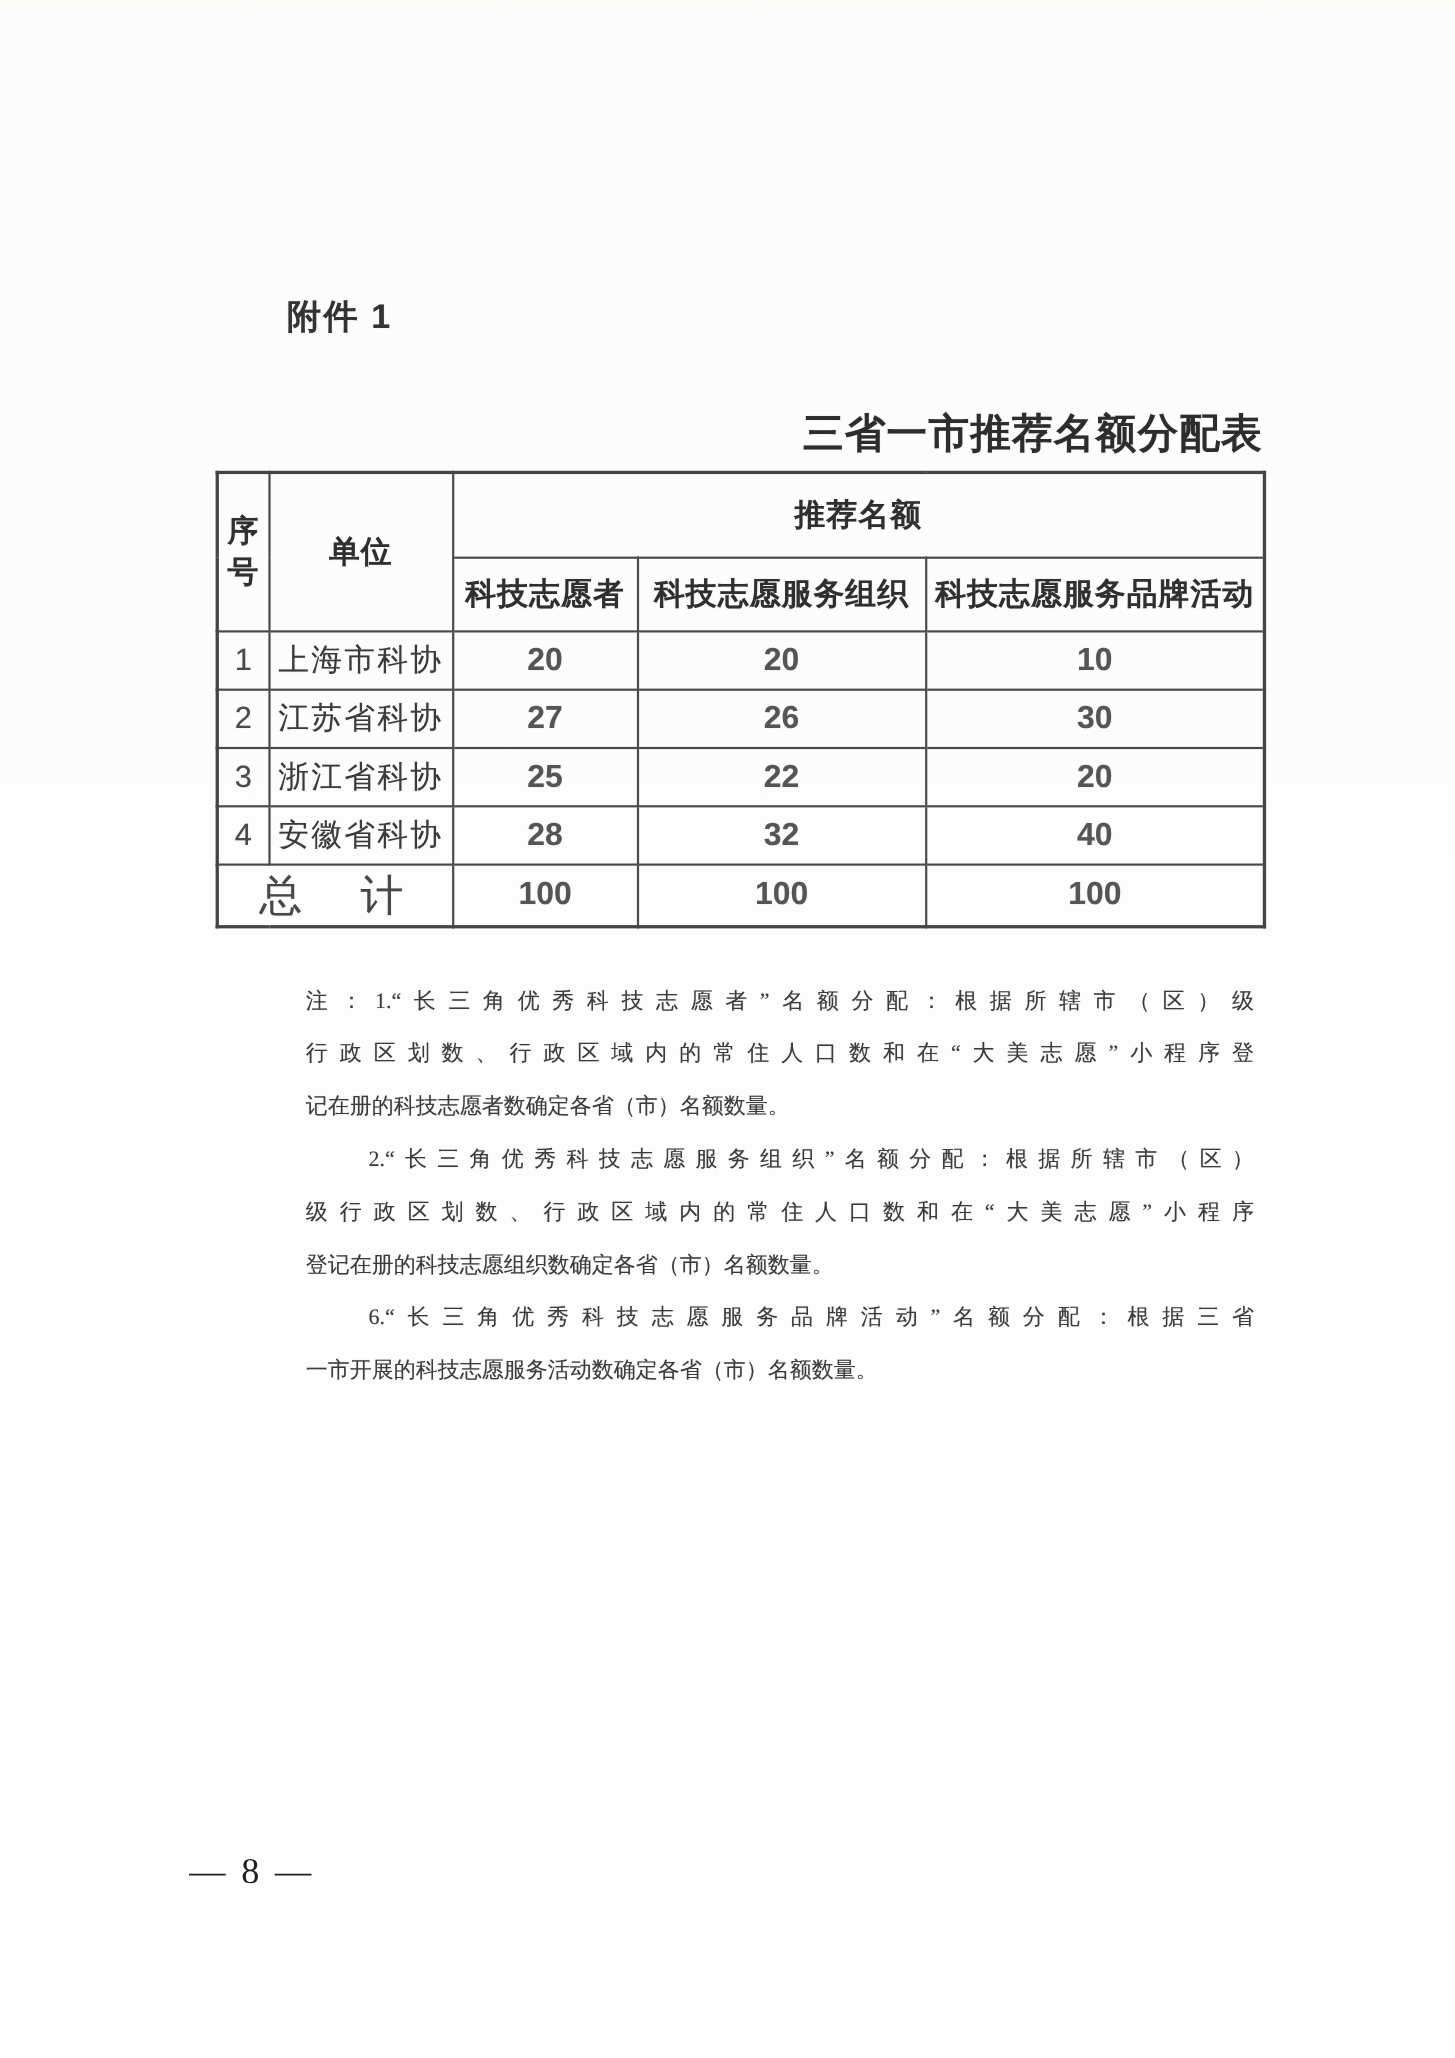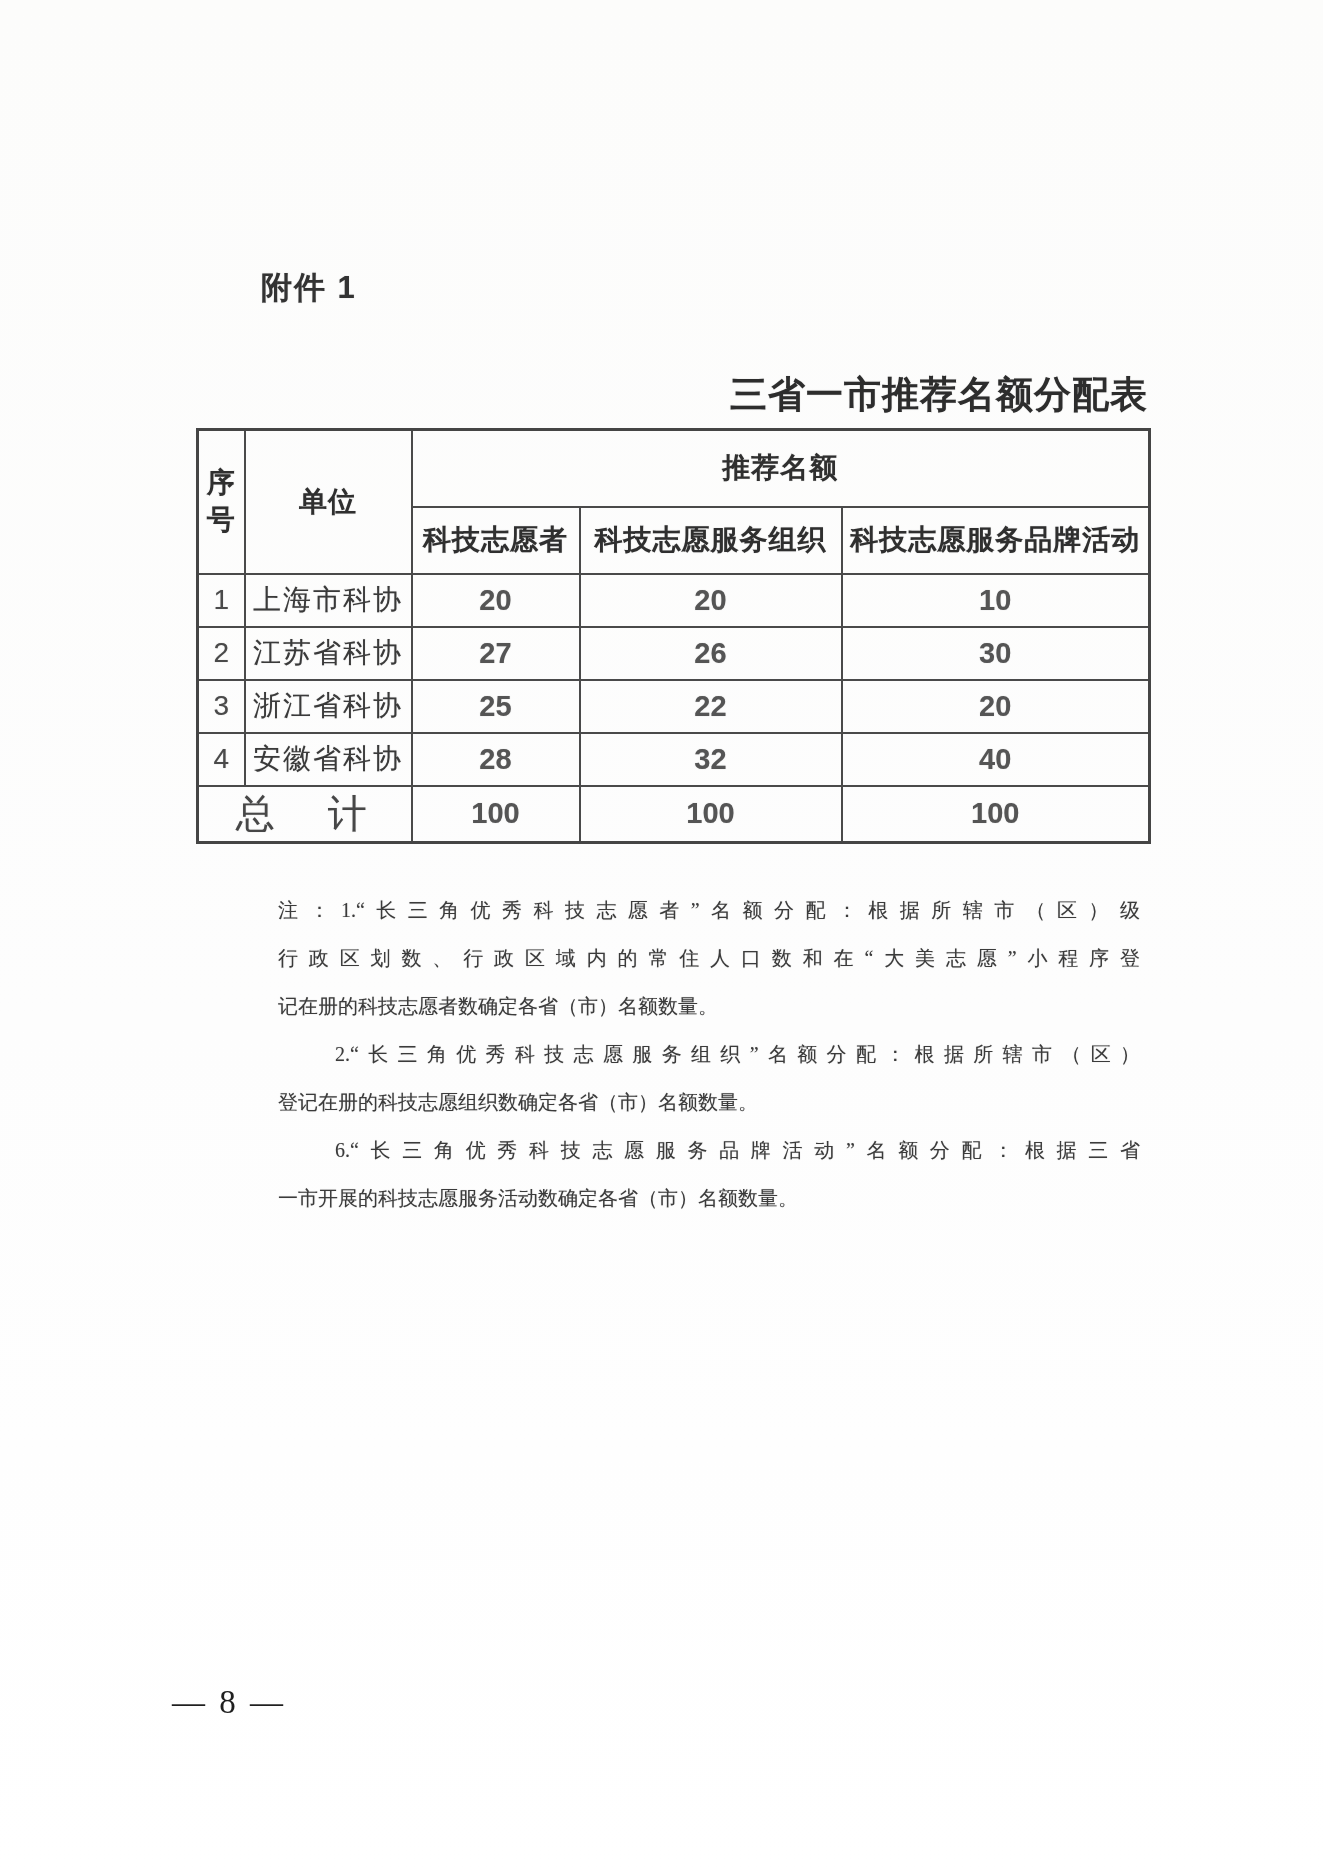--- a/index.html
+++ b/index.html
@@ -215,20 +215,21 @@
         <td class="cell-num">100</td>
       </tr>
     </tbody>
   </table>
 
   <div class="notes">
     <div class="note-line fill">注：1.“长三角优秀科技志愿者”名额分配：根据所辖市（区）级</div>
     <div class="note-line fill">行政区划数、行政区域内的常住人口数和在“大美志愿”小程序登</div>
     <div class="note-line">记在册的科技志愿者数确定各省（市）名额数量。</div>
     <div class="note-line fill indent">2.“长三角优秀科技志愿服务组织”名额分配：根据所辖市（区）</div>
+    <div class="note-line fill">级行政区划数、行政区域内的常住人口数和在“大美志愿”小程序</div>
     <div class="note-line">登记在册的科技志愿组织数确定各省（市）名额数量。</div>
     <div class="note-line fill indent">6.“长三角优秀科技志愿服务品牌活动”名额分配：根据三省</div>
     <div class="note-line">一市开展的科技志愿服务活动数确定各省（市）名额数量。</div>
   </div>
 
   <div class="page-number">— 8 —</div>
 
 </div>
 
 </body></html>

